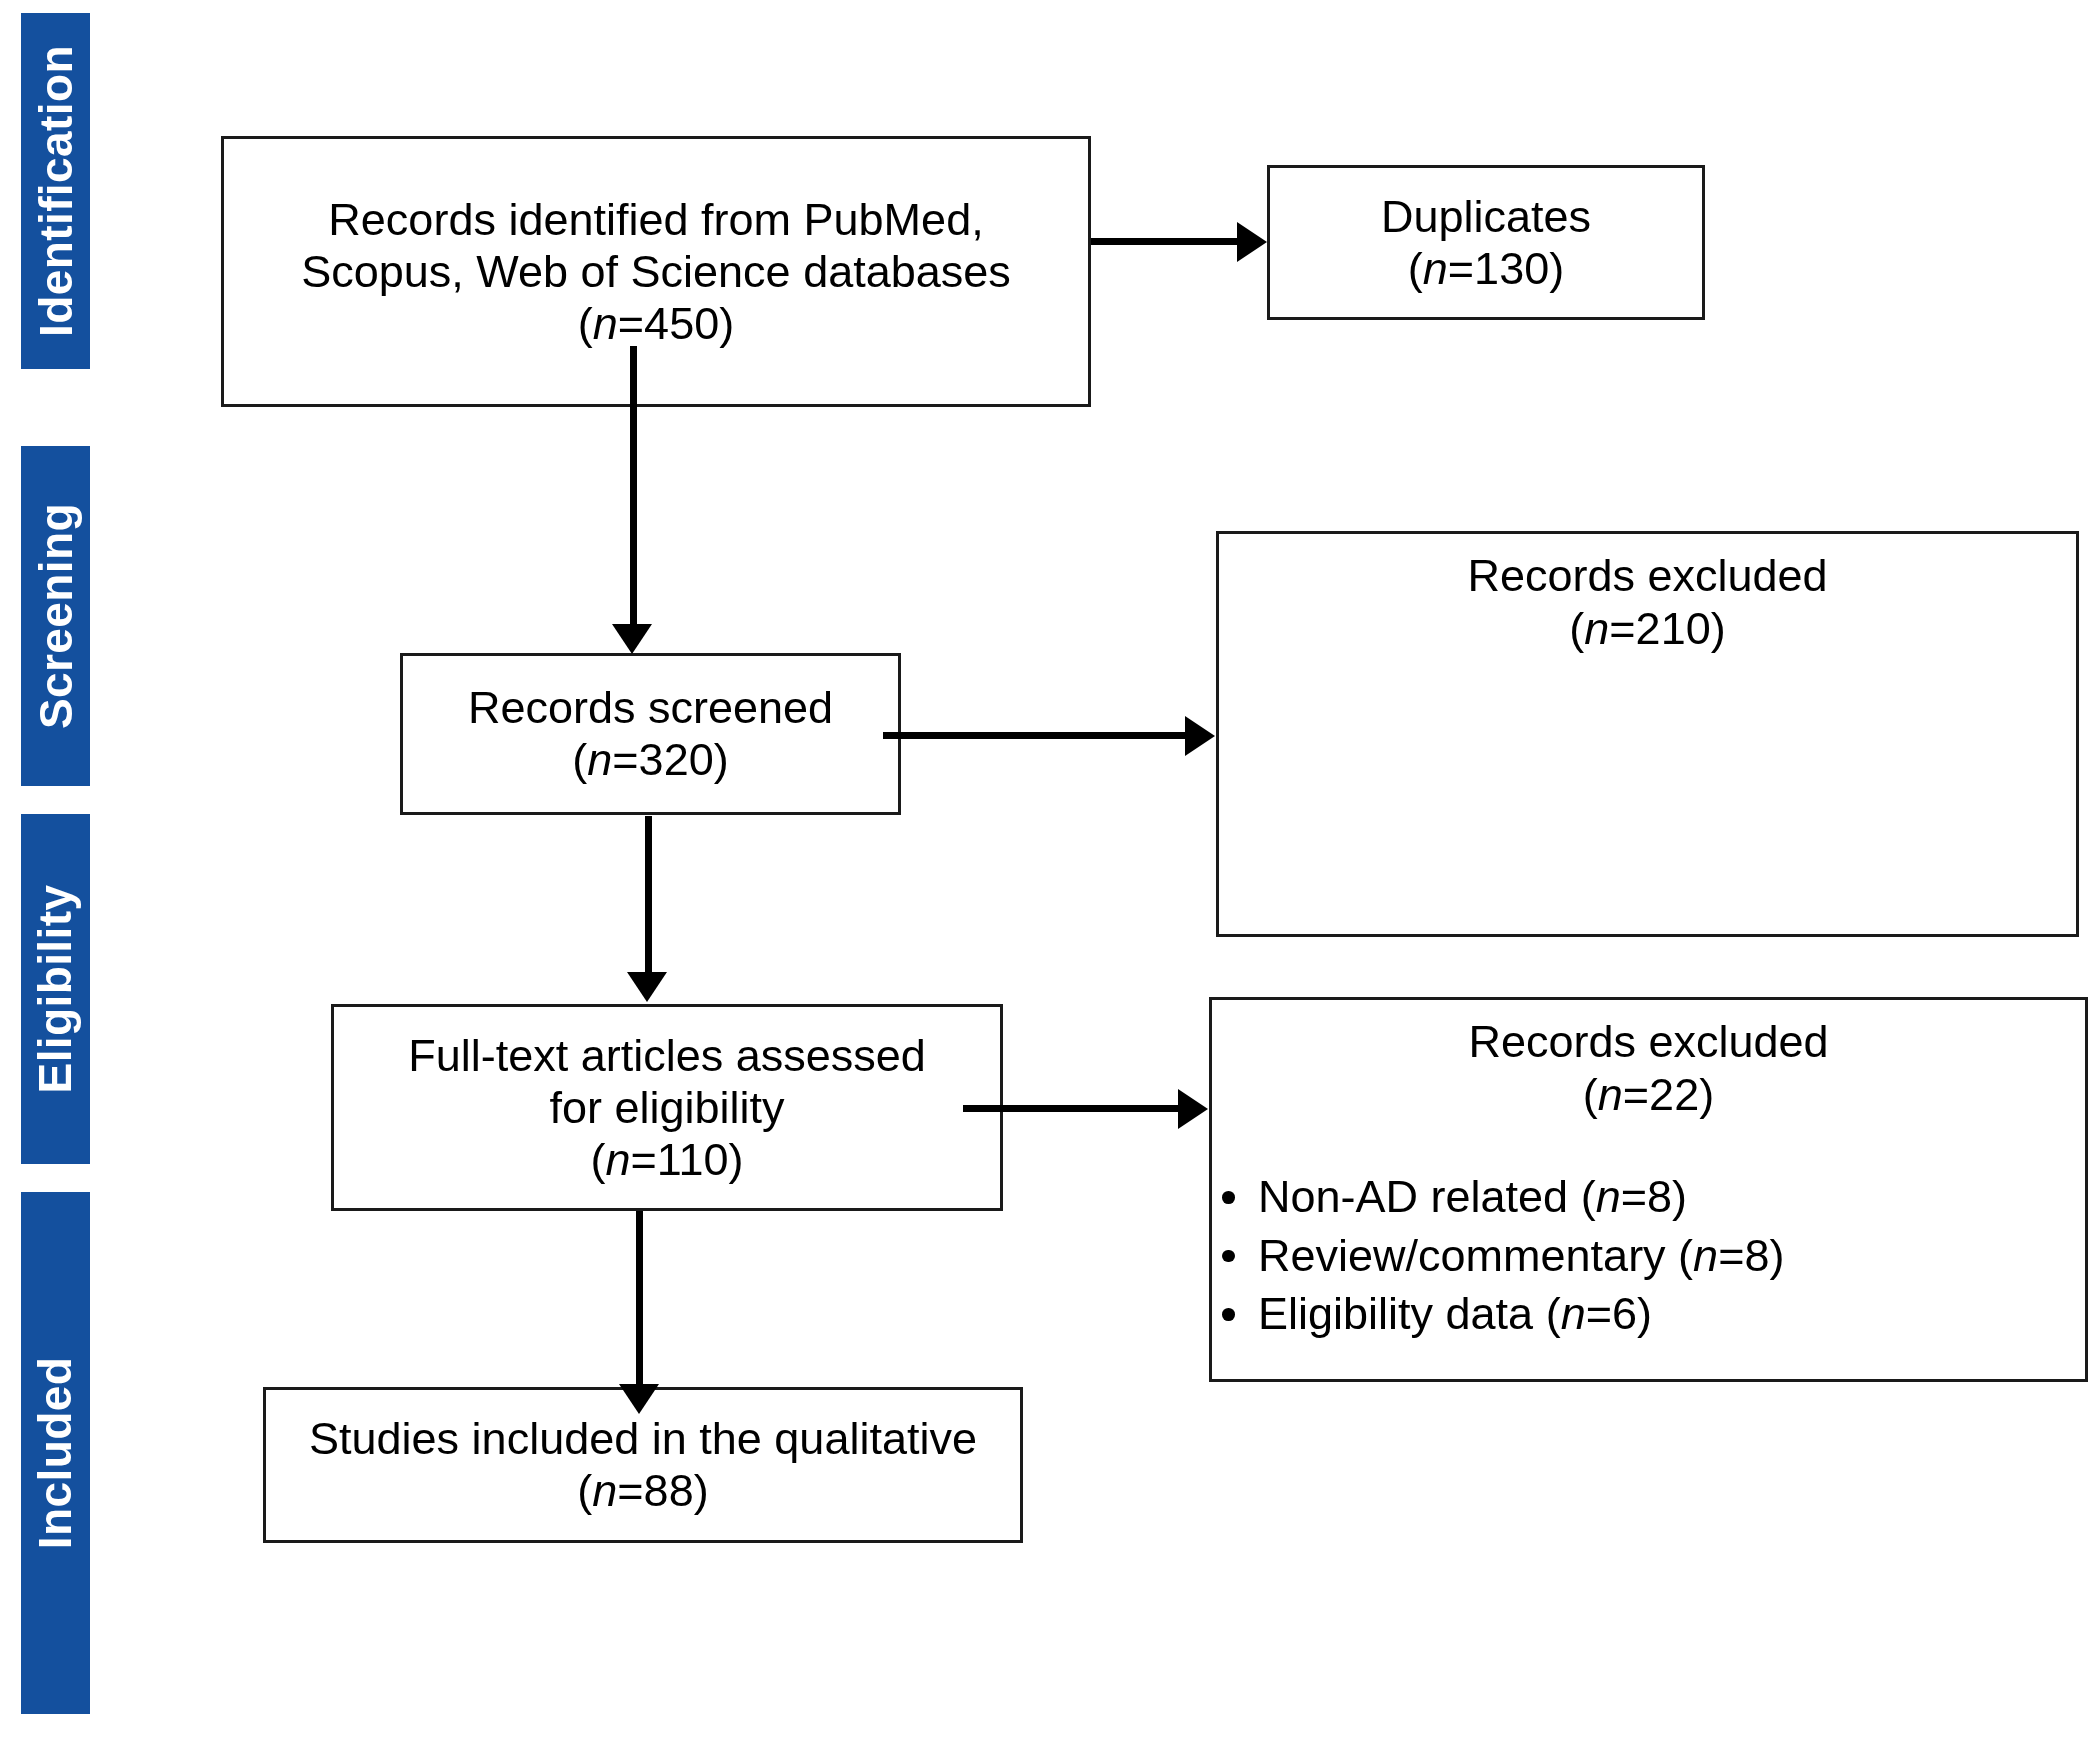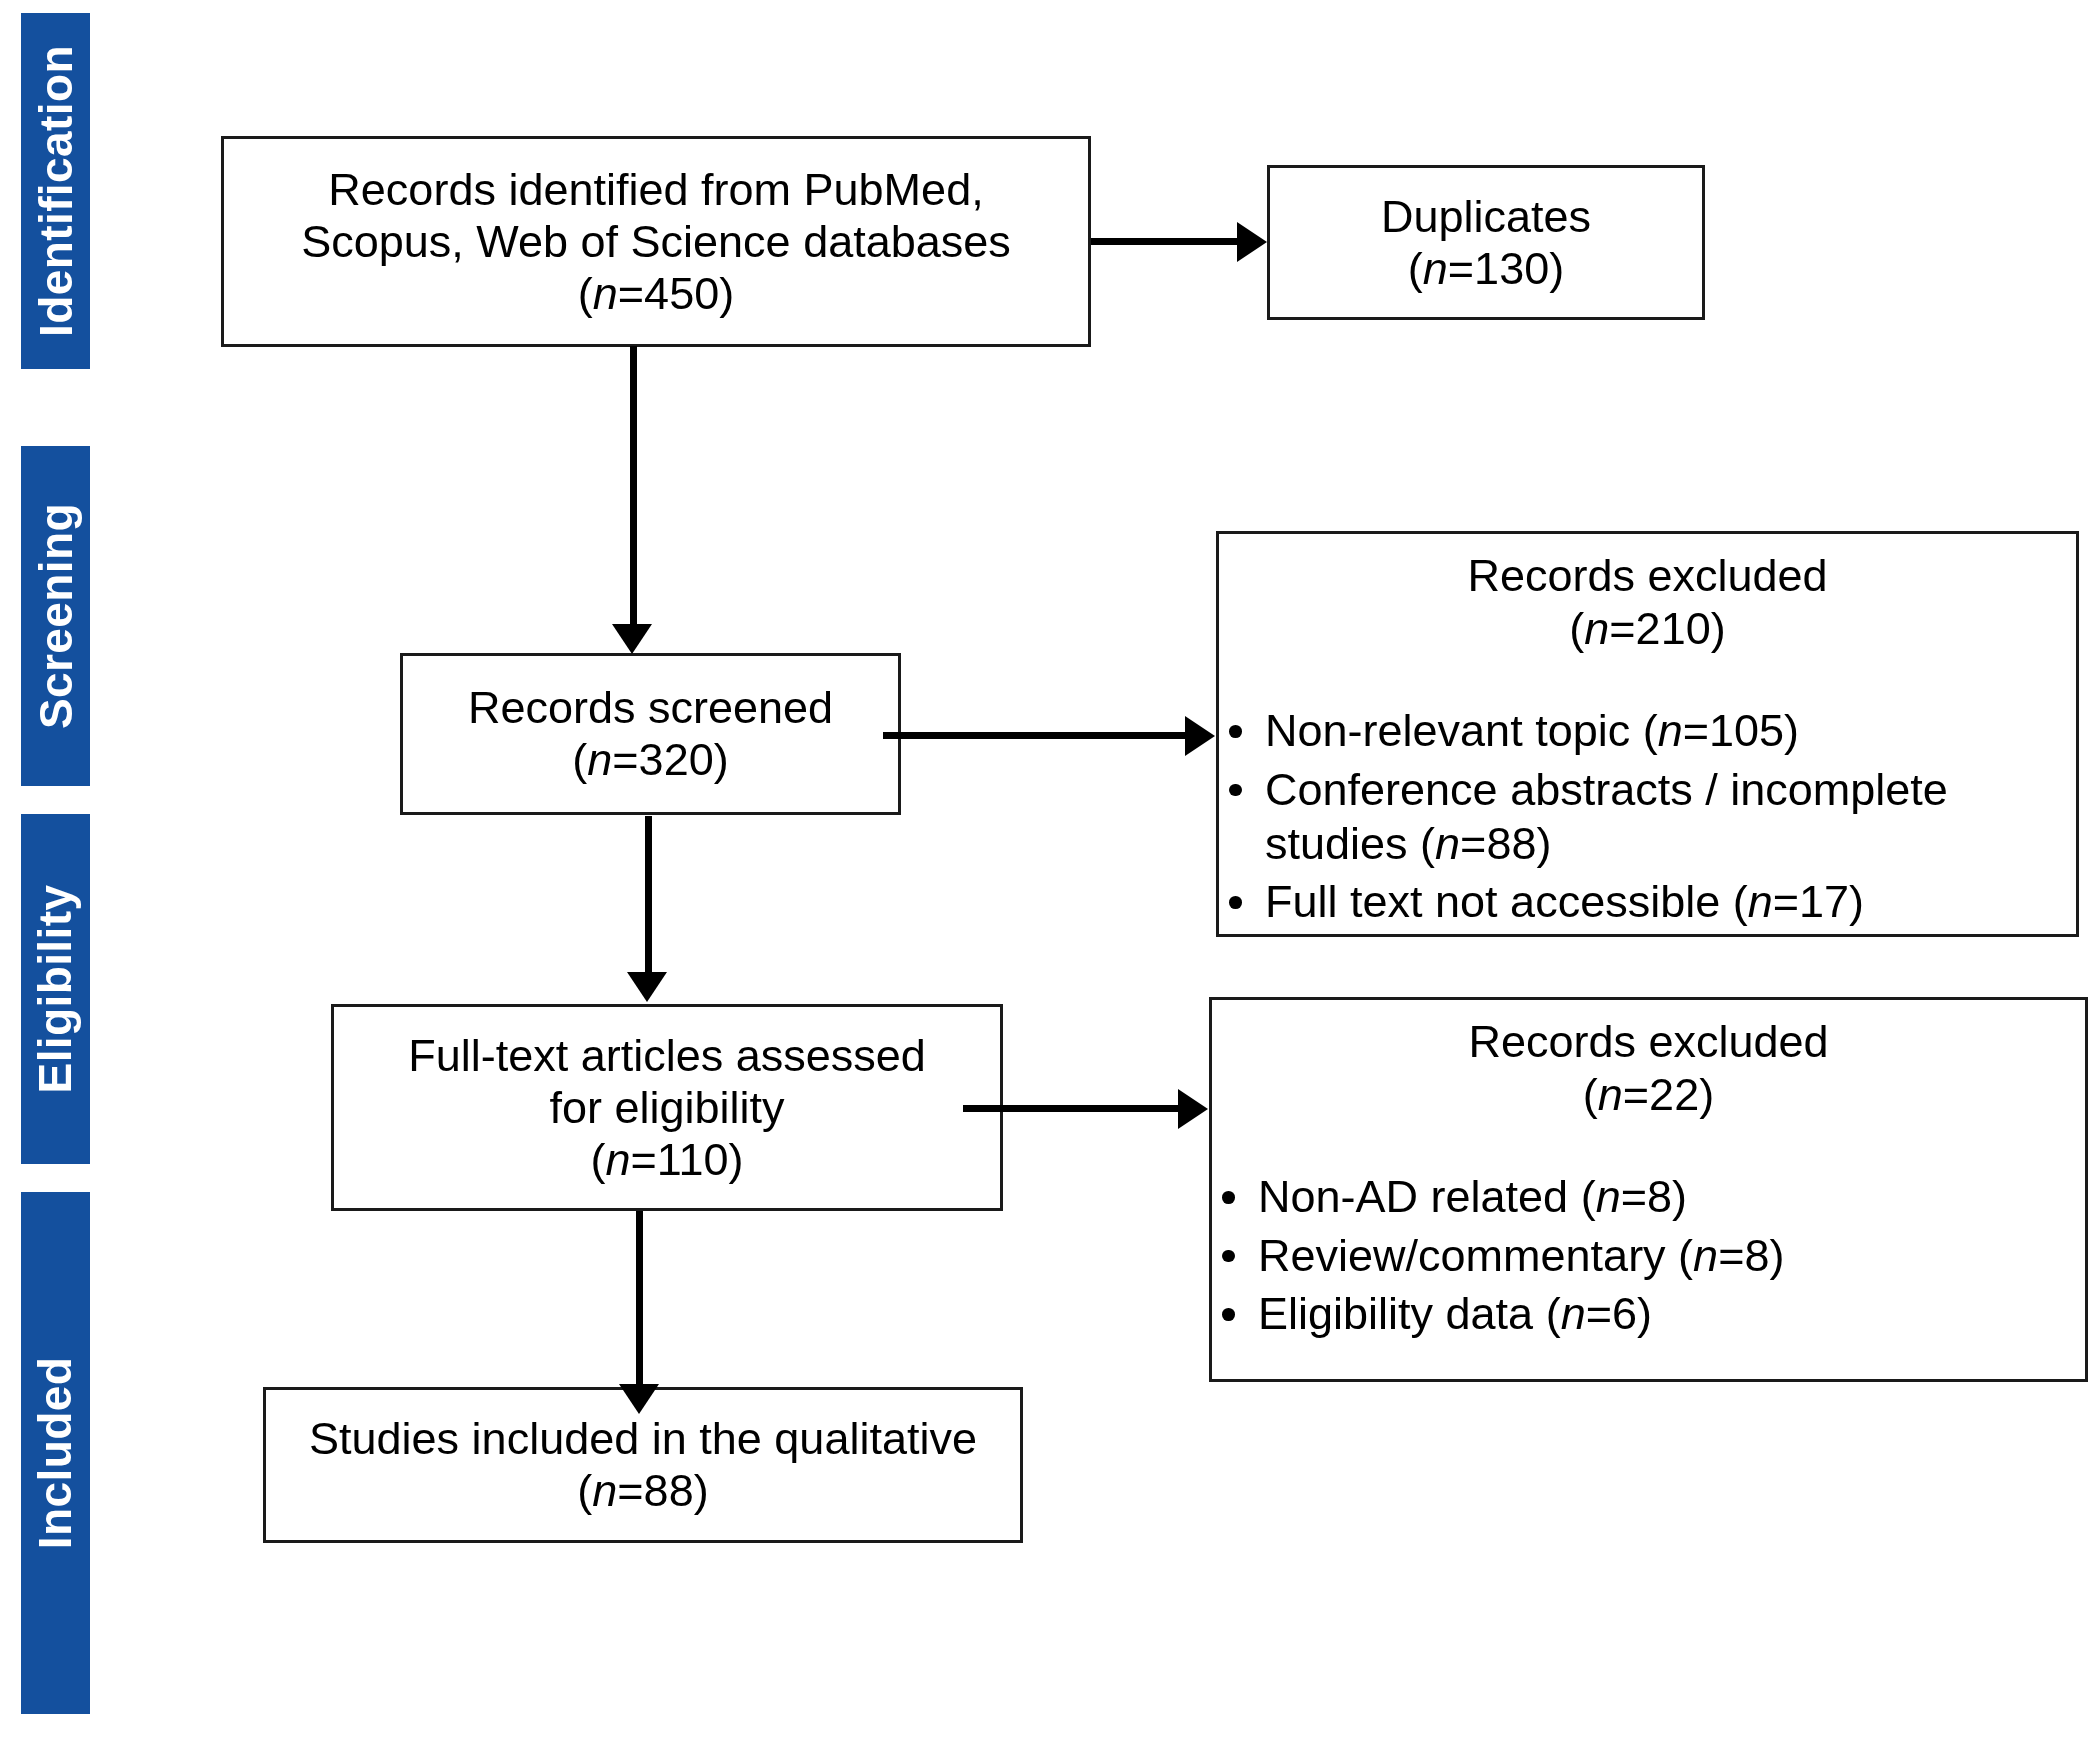--- a/index.html
+++ b/index.html
@@ -144,21 +144,21 @@
   </div>
 
   <div class="stage-bar" style="left:21px; top:814px; width:69px; height:350px;">
     <span class="stage-label">Eligibility</span>
   </div>
 
   <div class="stage-bar" style="left:21px; top:1192px; width:69px; height:522px;">
     <span class="stage-label">Included</span>
   </div>
 
-  <div class="flow-box" style="left:221px; top:136px; width:870px; height:211px;">
+  <div class="flow-box" style="left:221px; top:136px; width:870px; height:271px;">
     <div class="box-center">
       <div class="box-text">Records identified from PubMed,
 Scopus, Web of Science databases</div>
       <div class="box-text"><span>(</span><em class="n">n</em><span>=450)</span></div>
     </div>
   </div>
 
   <div class="flow-box" style="left:1267px; top:165px; width:438px; height:155px;">
     <div class="box-center">
       <div class="box-text">Duplicates</div>
@@ -171,25 +171,20 @@
       <div class="box-text">Records screened</div>
       <div class="box-text"><span>(</span><em class="n">n</em><span>=320)</span></div>
     </div>
   </div>
 
   <div class="flow-box" style="left:1216px; top:531px; width:863px; height:406px;">
     <div class="box-top" style="top:16.4px;">
       <div class="box-text">Records excluded</div>
       <div class="box-text"><span>(</span><em class="n">n</em><span>=210)</span></div>
     </div>
-    <ul class="bullets" style="left:0; right:0; top:170px;">
-      <li><span>Non-relevant topic (</span><em class="n">n</em><span>=105)</span></li>
-      <li><span>Conference abstracts / incomplete studies (</span><em class="n">n</em><span>=88)</span></li>
-      <li><span>Full text not accessible (</span><em class="n">n</em><span>=17)</span></li>
-    </ul>
   </div>
 
   <div class="flow-box" style="left:331px; top:1004px; width:672px; height:207px;">
     <div class="box-center">
       <div class="box-text">Full-text articles assessed
 for eligibility</div>
       <div class="box-text"><span>(</span><em class="n">n</em><span>=110)</span></div>
     </div>
   </div>
 

